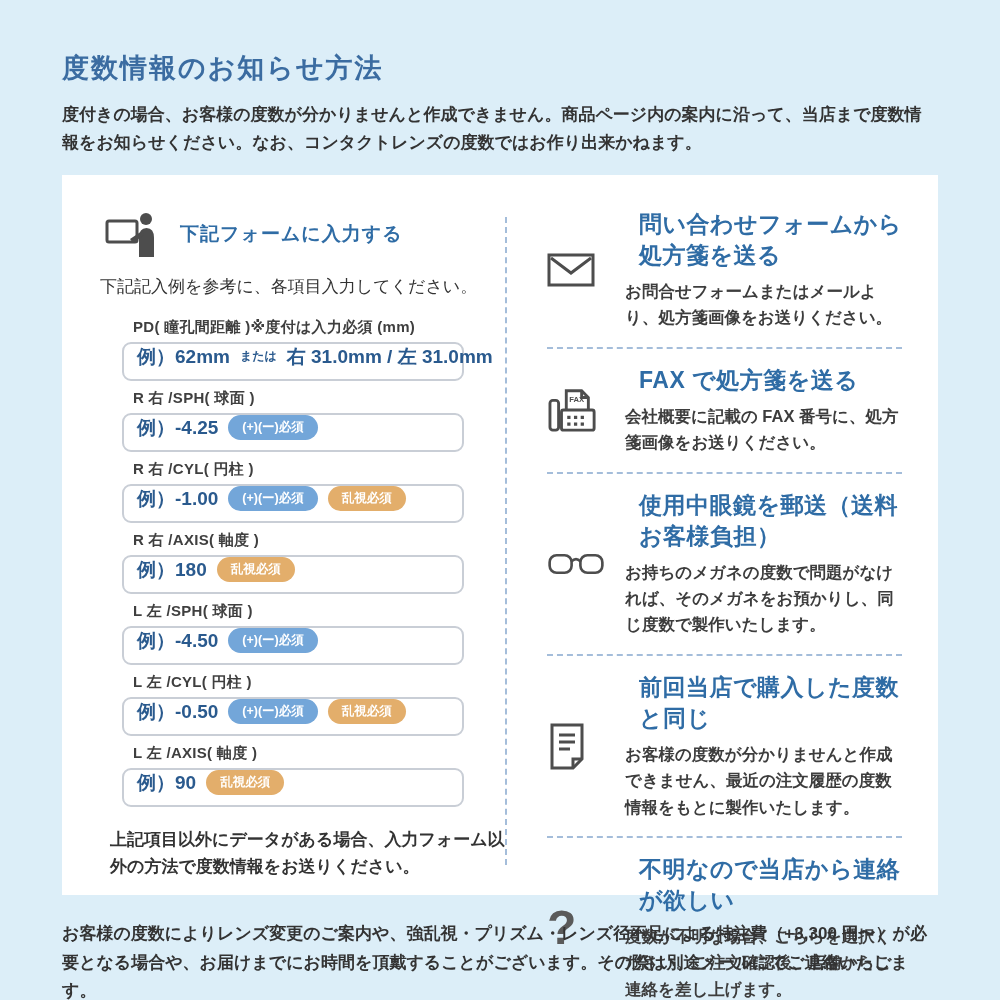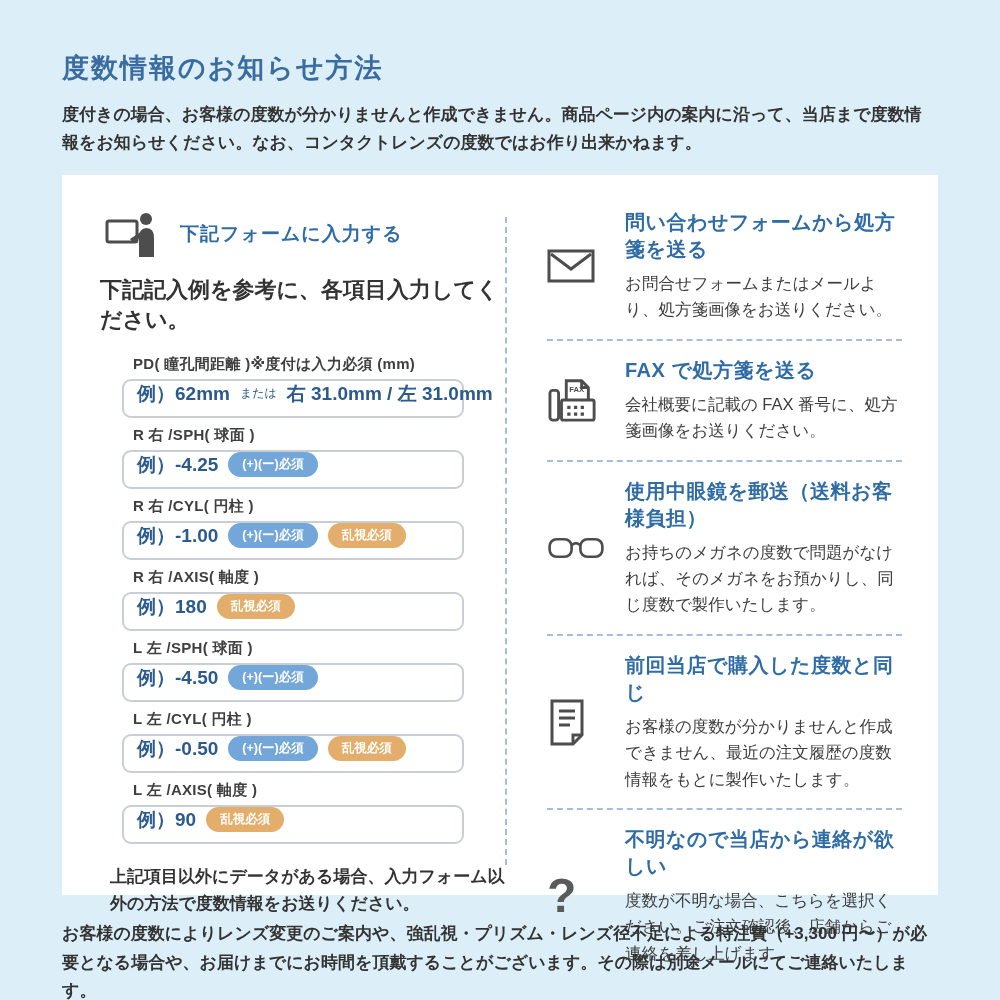--- a/index.html
+++ b/index.html
@@ -18,39 +18,39 @@
   .page-title{font-size:27px;font-weight:bold;color:var(--title-blue);letter-spacing:2px;margin-bottom:15px;}
   .intro{font-size:17px;line-height:1.62;font-weight:600;color:var(--text);margin-bottom:19px;}
   .panel{background:var(--panel);height:720px;display:flex;padding:26px 20px 22px 38px;}
   .col-left{width:405px;flex:none;}
   .divider-v{width:0;border-left:2px dashed var(--dash);margin:16px 0 8px 0;}
   .col-right{flex:1;padding:8px 16px 0 40px;}
 
   .form-header{display:flex;align-items:center;gap:22px;margin:10px 0 18px 4px;}
   .form-header .hicon{width:54px;height:46px;flex:none;}
   .form-title{font-size:19px;font-weight:bold;color:var(--head-blue);letter-spacing:1px;}
-  .instruction{font-size:22px;font-weight:700;margin:0 0 20px 0;}
+  .instruction{font-size:17px;font-weight:400;margin:0 0 20px 0;}
   .fields{padding-left:22px;}
   .field{margin-bottom:8px;}
   .field-label{font-size:15px;font-weight:bold;color:#3f3f3f;margin:0 0 5px 11px;letter-spacing:.3px;}
   .field-box{
     border:2px solid var(--box-border);border-radius:9px;background:#fff;height:39px;
     display:flex;align-items:flex-start;gap:10px;padding:0 13px;width:342px;
   }
   .ex{font-size:19px;font-weight:bold;color:var(--ex-blue);white-space:nowrap;}
-  .ex-small{font-size:12px;font-weight:normal;color:var(--ex-blue);white-space:nowrap;padding-top:4px;}
+  .ex-small{font-size:12px;font-weight:bold;color:var(--ex-blue);white-space:nowrap;padding-top:4px;}
   .badge{border-radius:999px;color:#fff;font-size:12.5px;font-weight:bold;padding:4px 14px;white-space:nowrap;}
   .badge-blue{background:var(--badge-blue);}
   .badge-orange{background:var(--badge-orange);}
   .note{margin:20px 0 0 10px;font-size:17px;line-height:1.6;font-weight:600;font-family:Liberation Mono, monospace;}
 
   .method{display:grid;grid-template-columns:58px 1fr;column-gap:20px;}
   .m-icon{grid-row:1 / span 2;align-self:center;display:flex;justify-content:flex-start;align-items:center;}
-  .m-title{color:var(--head-blue);font-size:20px;font-weight:bold;margin-bottom:7px;letter-spacing:.5px;}
-  .m-body{font-size:16.5px;line-height:1.6;color:#3d3d3d;font-weight:400;}
+  .m-title{color:var(--head-blue);font-size:23px;font-weight:bold;margin-bottom:7px;letter-spacing:.5px;margin-left:14px;}
+  .m-body{font-size:16.5px;line-height:1.6;color:#3d3d3d;font-weight:700;}
   .divider-h{border-bottom:2px dashed var(--dash);margin:16px 0;}
   .qmark{font-size:48px;font-weight:bold;color:#5a5a5a;line-height:1;}
 
   .footer-note{margin-top:25px;font-size:17px;line-height:1.68;font-weight:600;}
   svg .st{fill:none;stroke:var(--icon-gray);stroke-width:3;}
   svg .fl{fill:var(--icon-gray);stroke:none;}
 </style>
 </head>
 <body>
 

